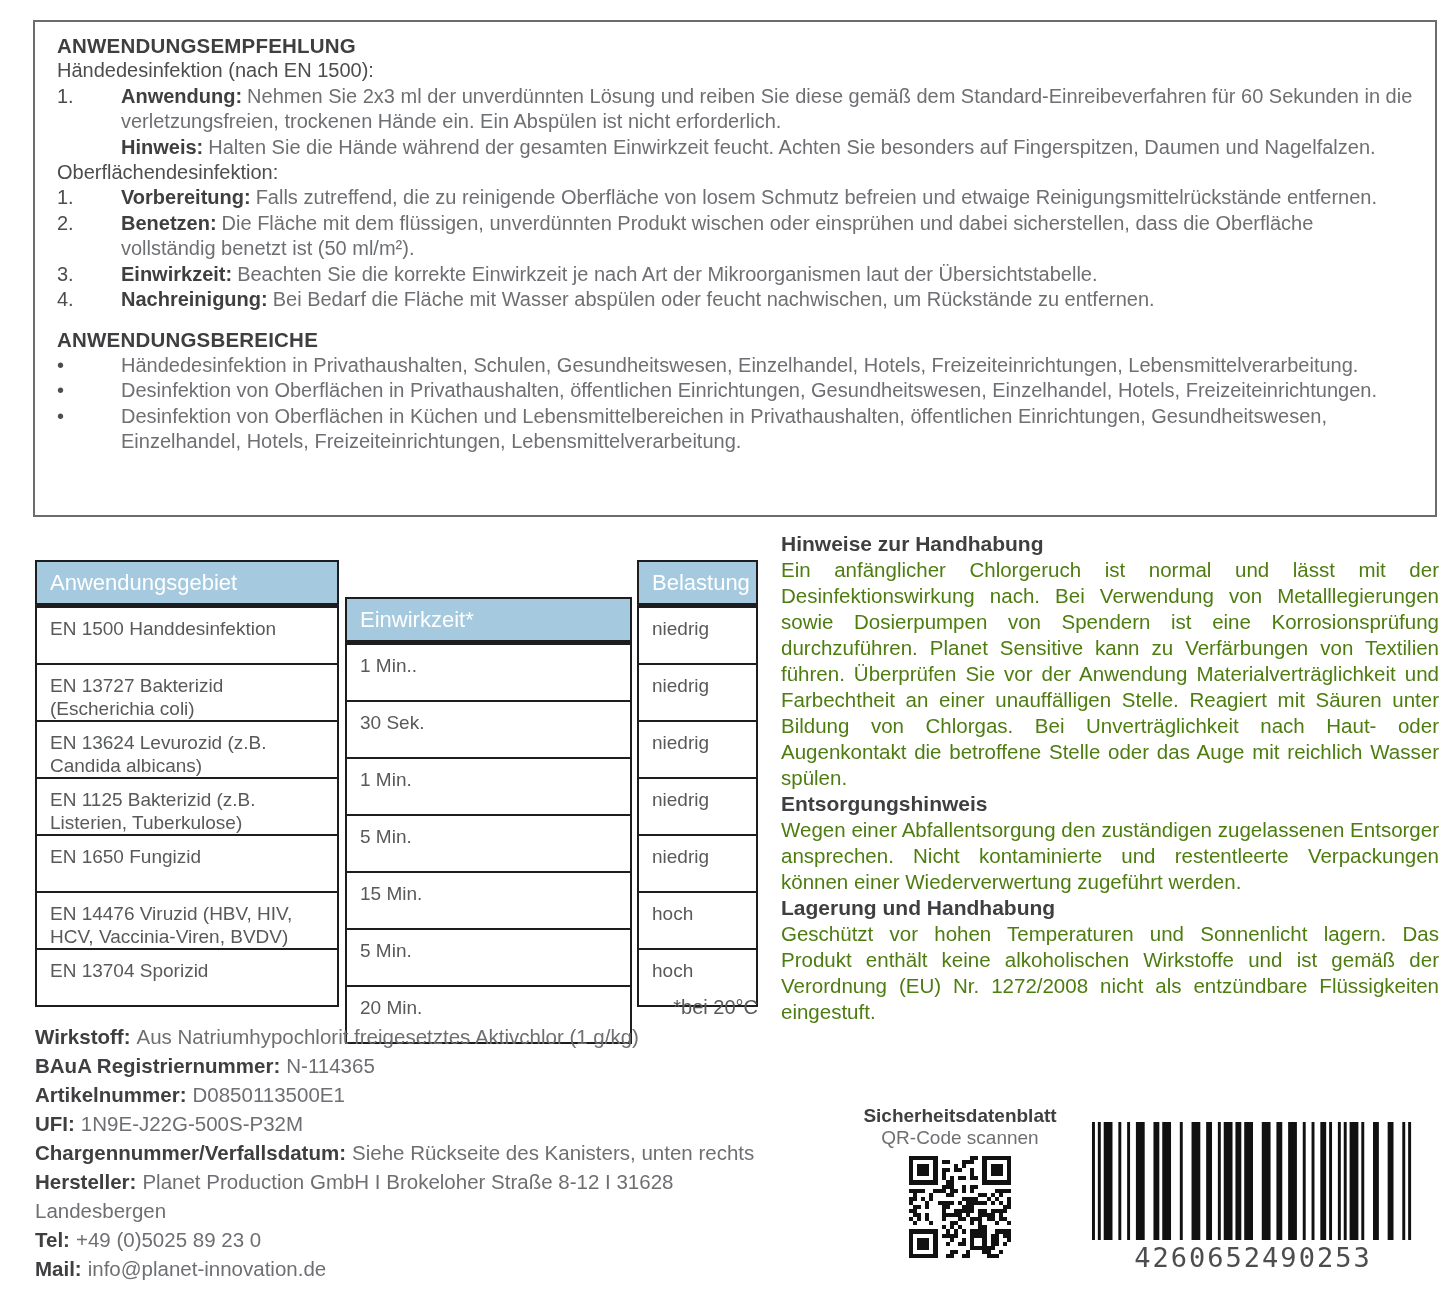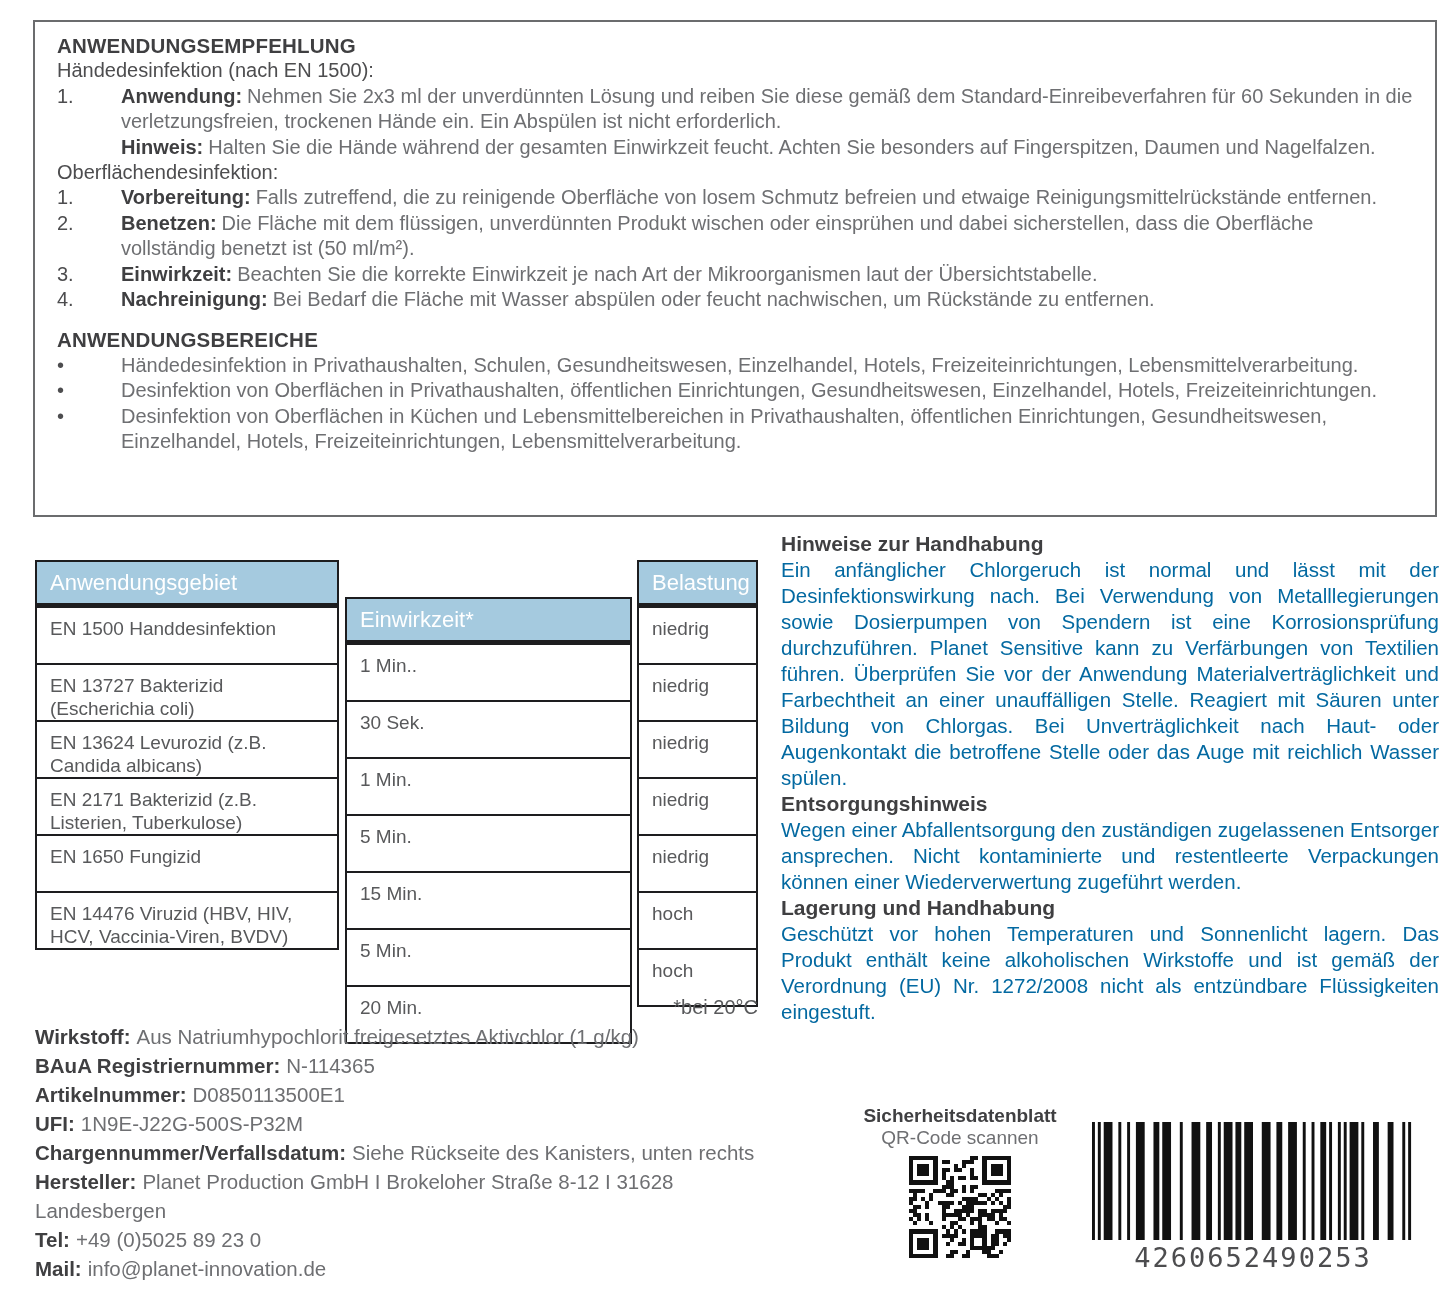--- a/index.html
+++ b/index.html
@@ -47,21 +47,21 @@
     position:absolute; left:35px; top:996px; width:723px;
     text-align:right; font-size:20px; color:#58595b;
   }
 
   
   .right-col {
     position:absolute; left:781px; top:531px; width:658px;
     font-size:20.5px; line-height:26px;
   }
   .right-col h2 { font-size:21px; color:#3f3f41; font-weight:bold; }
-  .right-col p { text-align:justify; color:#0369a1; }
+  .right-col p { text-align:justify; color:#4d7c0f; }
 
   
   .info {
     position:absolute; left:35px; top:1022px; width:745px;
     font-size:20.5px; line-height:29px;
   }
   .info .row b { margin-right:6px; }
 
   
   .qr-block { position:absolute; left:855px; top:1105px; width:210px; text-align:center; }
@@ -127,23 +127,24 @@
       <div class="cont">Desinfektion von Oberflächen in Küchen und Lebensmittelbereichen in Privathaushalten, öffentlichen Einrichtungen, Gesundheitswesen, Einzelhandel, Hotels, Freizeiteinrichtungen, Lebensmittelverarbeitung.</div>
     </div>
   </div>
 
   <div class="tbl">
     <div class="tcol c1">
       <div class="th">Anwendungsgebiet</div>
       <div class="td">EN 1500 Handdesinfektion</div>
       <div class="td">EN 13727 Bakterizid (Escherichia coli)</div>
       <div class="td">EN 13624 Levurozid (z.B. Candida albicans)</div>
-      <div class="td">EN 2171 Bakterizid (z.B. Listerien, Tuberkulose)</div>
+      <div class="td">EN 1125 Bakterizid (z.B. Listerien, Tuberkulose)</div>
       <div class="td">EN 1650 Fungizid</div>
       <div class="td">EN 14476 Viruzid (HBV, HIV, HCV, Vaccinia-Viren, BVDV)</div>
+      <div class="td">EN 13704 Sporizid</div>
     </div>
     <div class="tcol c2">
       <div class="th">Einwirkzeit*</div>
       <div class="td">1 Min..</div>
       <div class="td">30 Sek.</div>
       <div class="td">1 Min.</div>
       <div class="td">5 Min.</div>
       <div class="td">15 Min.</div>
       <div class="td">5 Min.</div>
       <div class="td">20 Min.</div>

